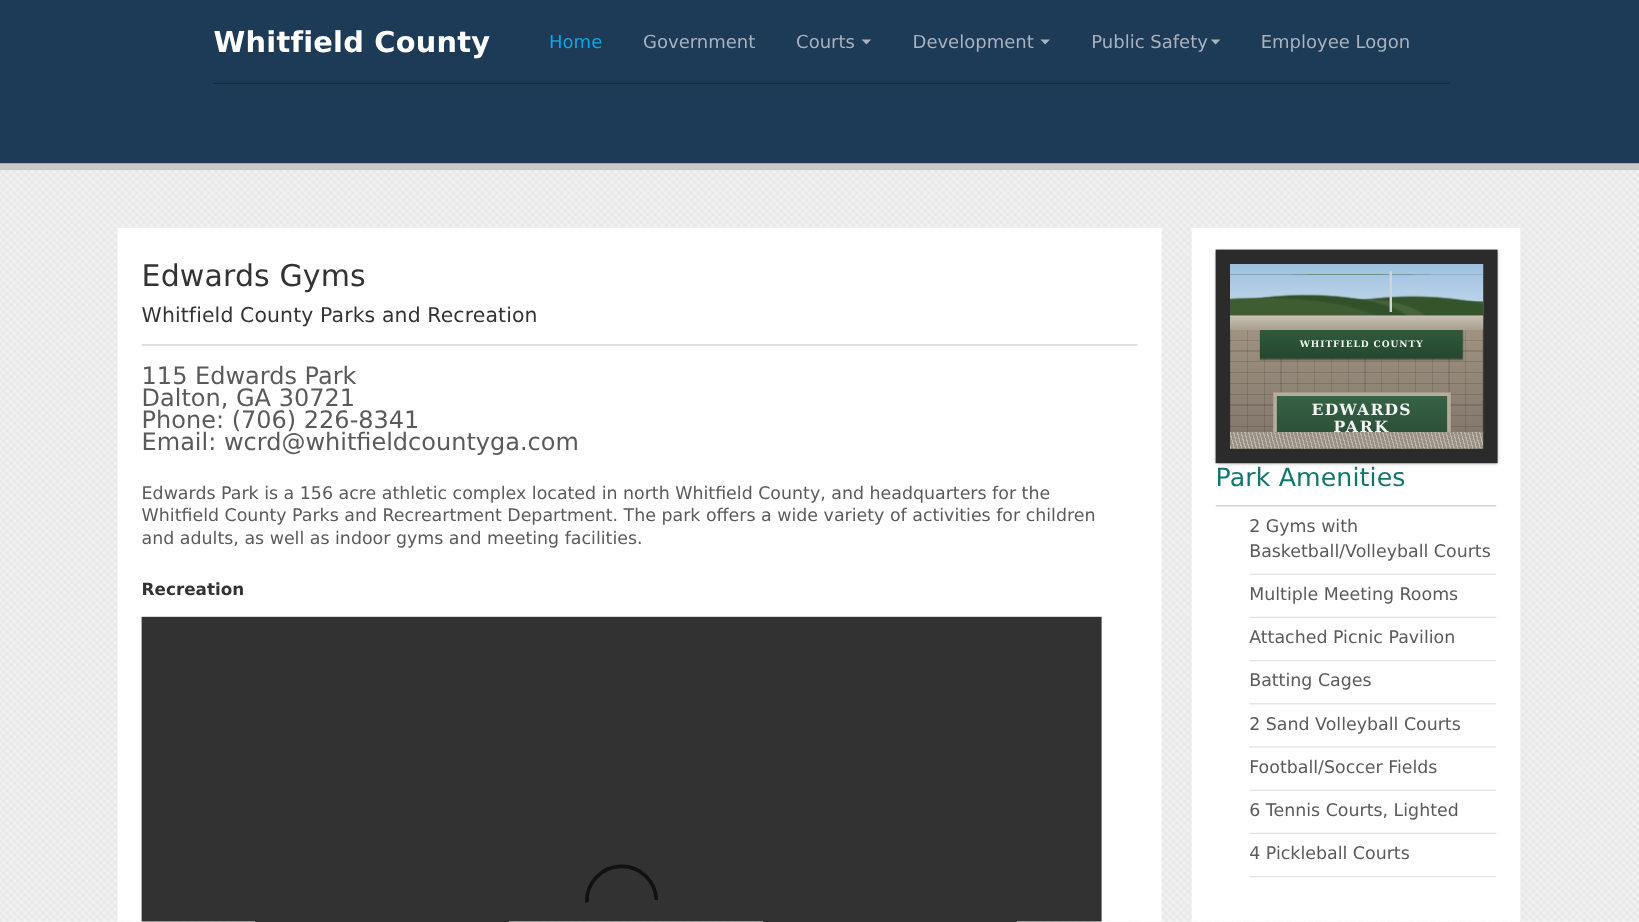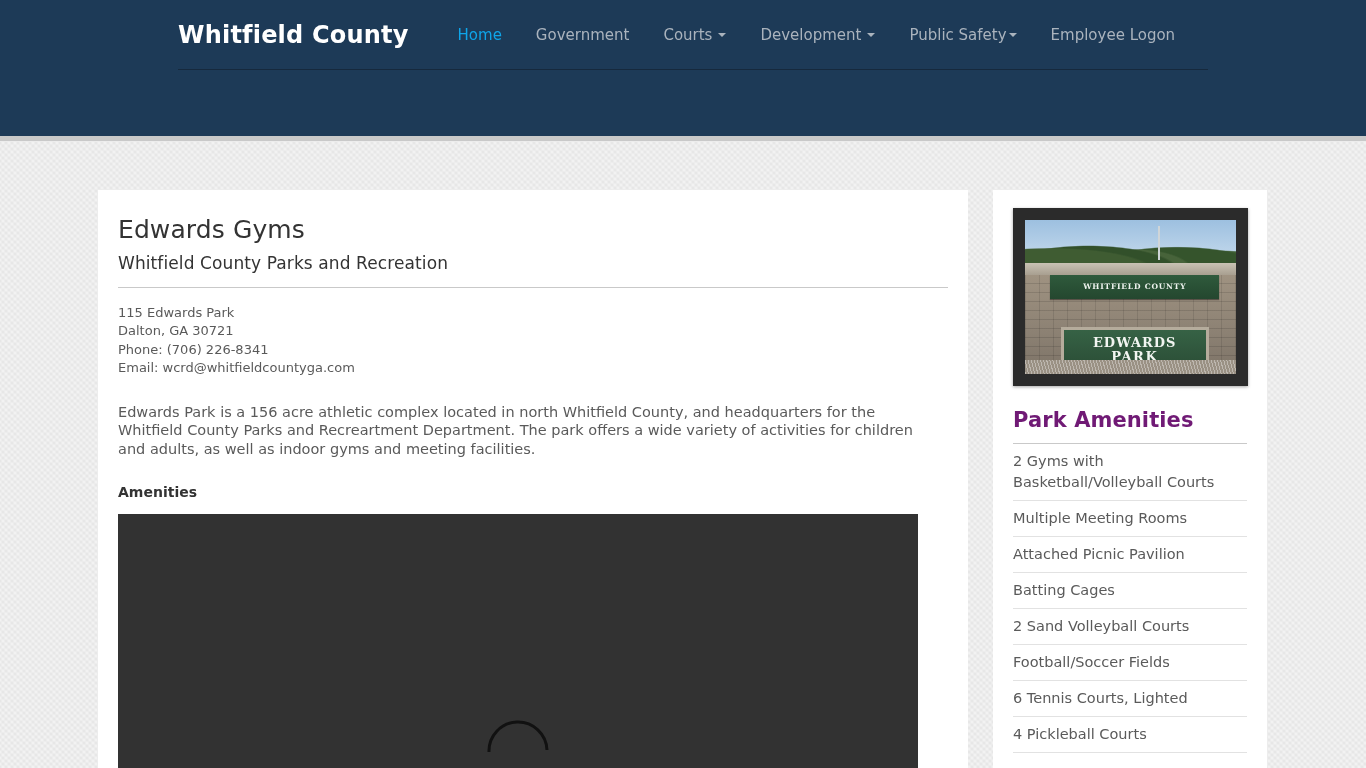--- a/index.html
+++ b/index.html
@@ -126,21 +126,21 @@
   }
 
   .divider {
     border: none;
     border-top: 1px solid #c9c9c9;
     margin: 14px 0 0 0;
   }
 
   .address-block {
     margin-top: 16px;
-    font-size: 13px;
+    font-size: 20px;
     line-height: 18.5px;
     color: #5a5a5a;
   }
 
   .description {
     margin-top: 25px;
     font-size: 14.5px;
     line-height: 18.5px;
     color: #5a5a5a;
     max-width: 812px;
@@ -232,41 +232,41 @@
   .sign-main .l1 { font-size: 13px; letter-spacing: 1px; }
   .sign-main .l2 { font-size: 13px; letter-spacing: 1.5px; }
   .gravel {
     position: absolute; left: 0; right: 0; bottom: 0; height: 9%;
     background:
       repeating-linear-gradient(75deg, rgba(255,255,255,0.35) 0 1px, transparent 1px 3px),
       #9a9184;
   }
 
   .sidebar-heading {
-    margin-top: 22px;
     font-size: 21px;
-    font-weight: bold;
-    color: #701a75;
+    font-weight: normal;
+    color: #0f766e;
     letter-spacing: 0.1px;
   }
 
   .sidebar-rule {
     border: none;
     border-top: 1px solid #c9c9c9;
     margin: 11px 0 0 0;
   }
 
   .amenity-list { list-style: none; }
 
   .amenity-item {
     font-size: 14.5px;
     line-height: 21px;
     color: #5a5a5a;
     padding: 7px 0;
     border-bottom: 1px solid #e2e2e2;
+    margin-left: 28px;
   }
 </style>
 </head>
 <body>
 
 <header class="site-header">
   <div class="header-inner">
     <div class="navbar-row">
       <a class="brand" href="#">Whitfield County</a>
       <ul class="nav-list">
@@ -305,21 +305,21 @@
 
     <div class="address-block">
       <div>115 Edwards Park</div>
       <div>Dalton, GA 30721</div>
       <div>Phone: (706) 226-8341</div>
       <div>Email: wcrd@whitfieldcountyga.com</div>
     </div>
 
     <p class="description">Edwards Park is a 156 acre athletic complex located in north Whitfield County, and headquarters for the Whitfield County Parks and Recreartment Department. The park offers a wide variety of activities for children and adults, as well as indoor gyms and meeting facilities.</p>
 
-    <div class="slideshow-label">Amenities</div>
+    <div class="slideshow-label">Recreation</div>
 
     <div class="slideshow-stage">
       <svg class="spinner-arc" viewBox="0 0 70 70">
         <path d="M 6 48 A 29 29 0 0 1 64 46" fill="none" stroke="#111111" stroke-width="3" stroke-linecap="butt"></path>
       </svg>
     </div>
   </main>
 
   <div class="spacer-col"></div>
 

